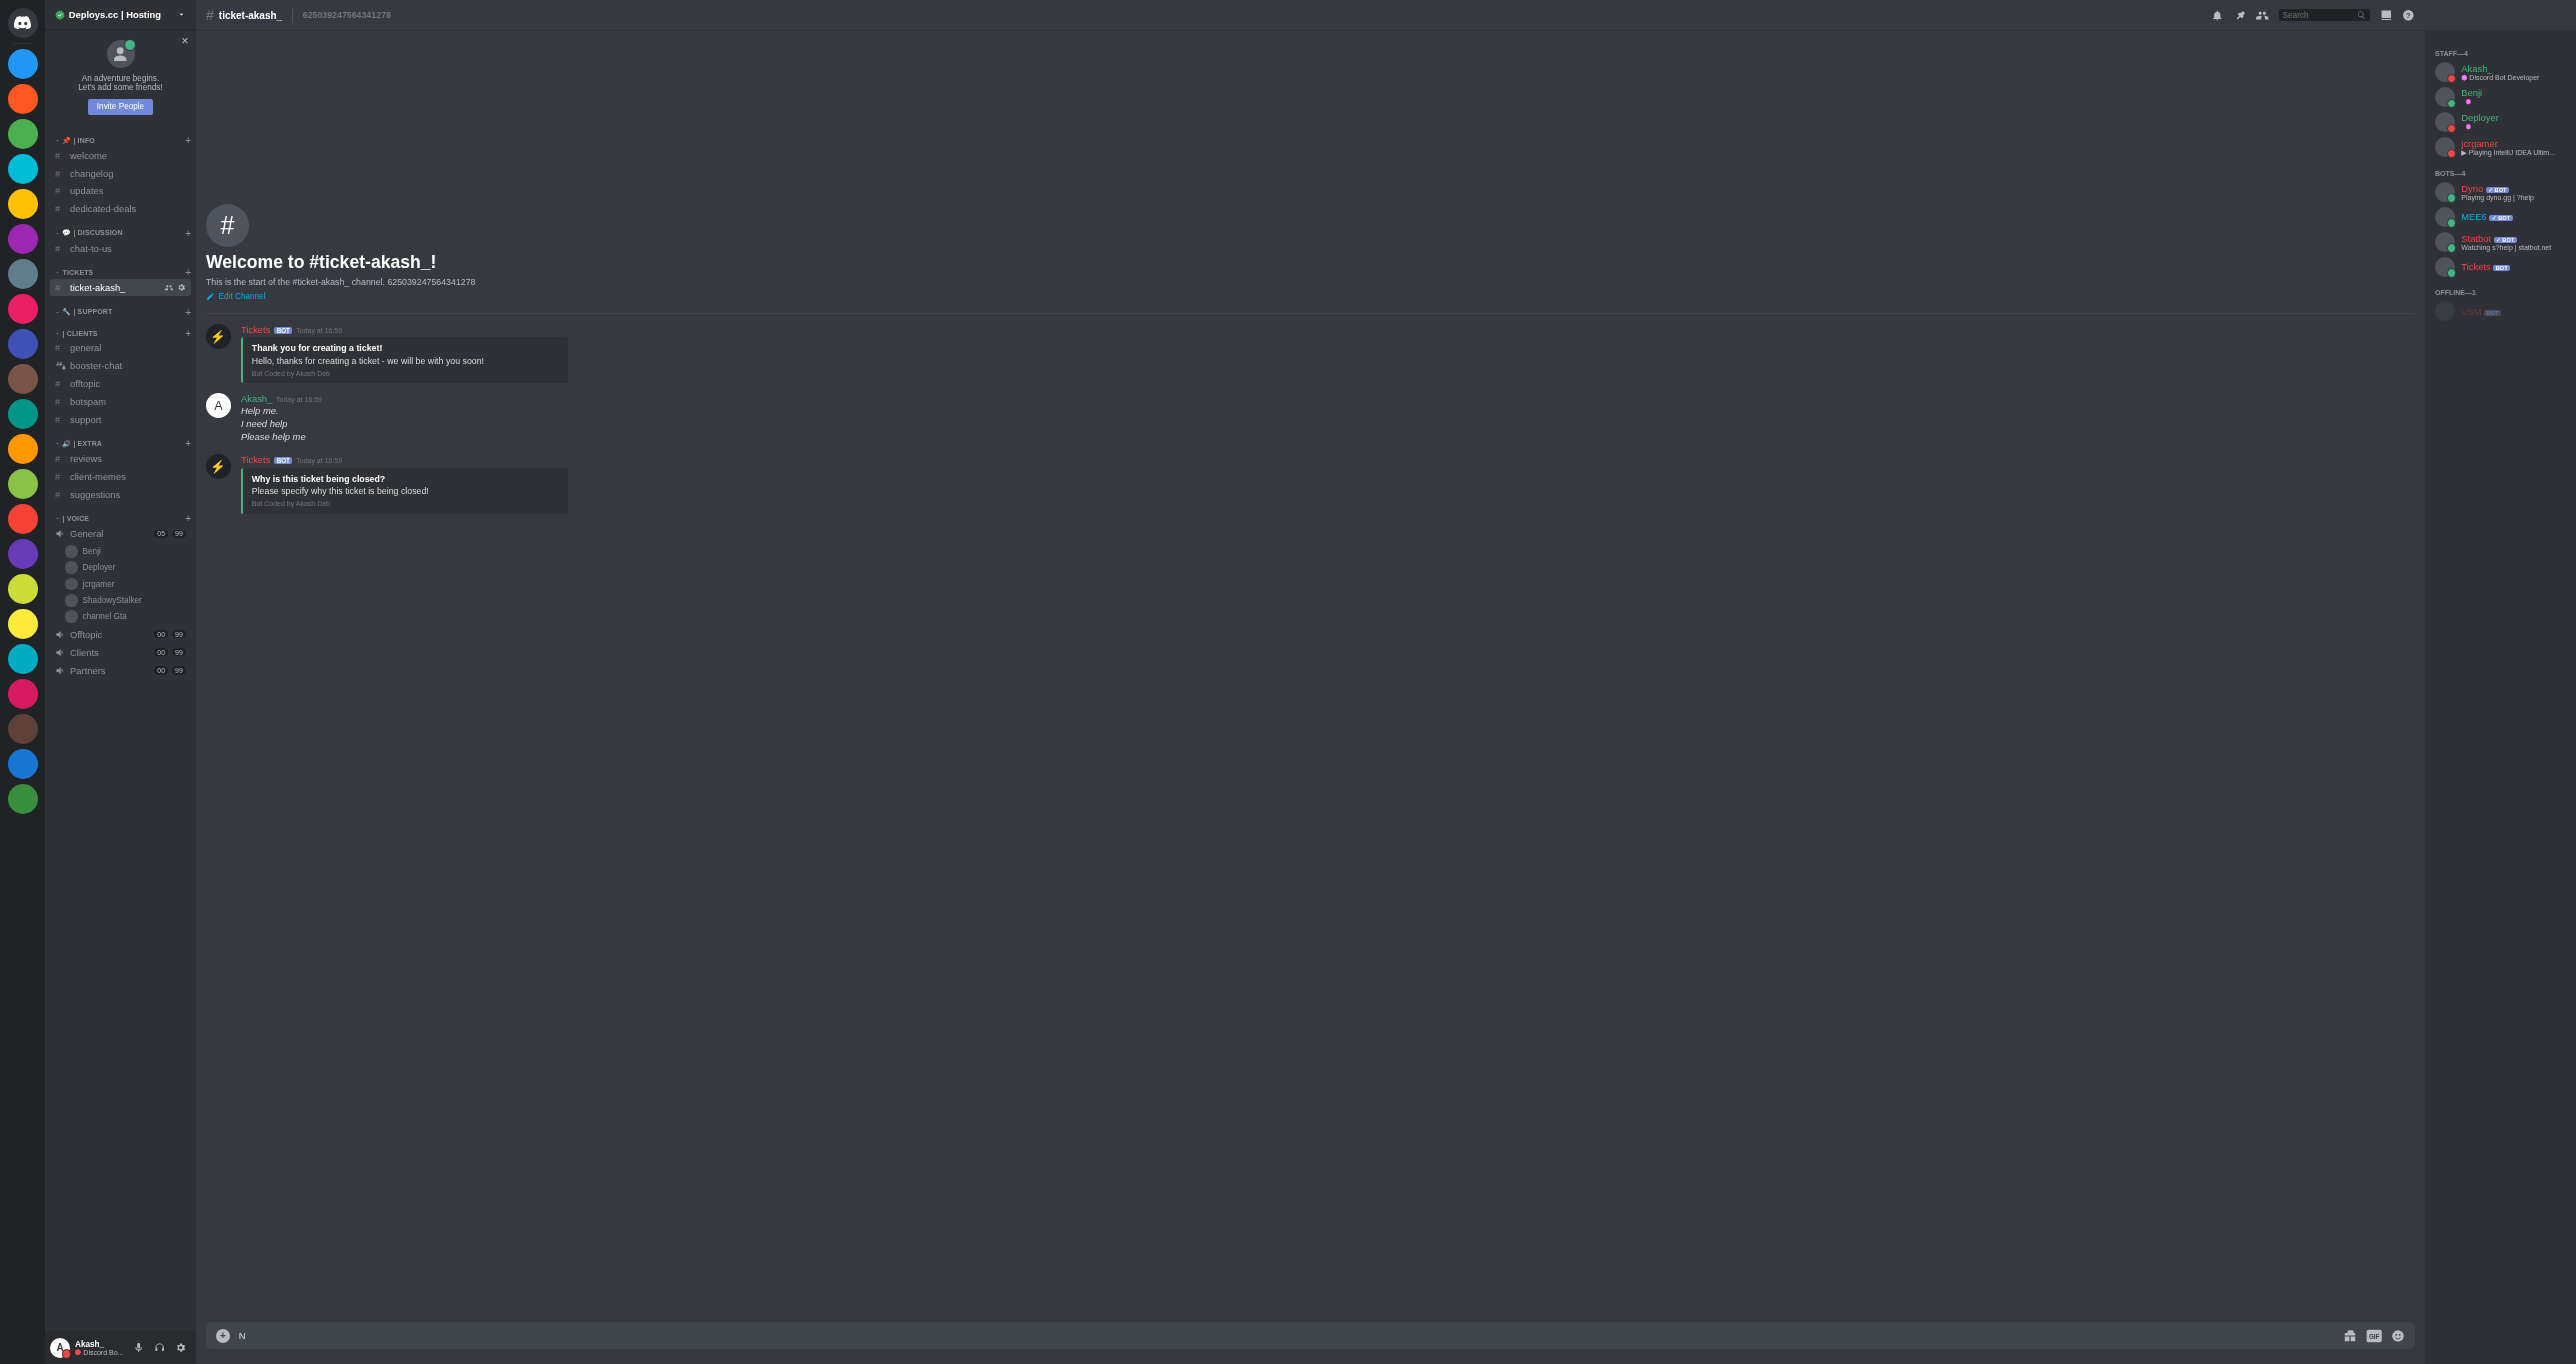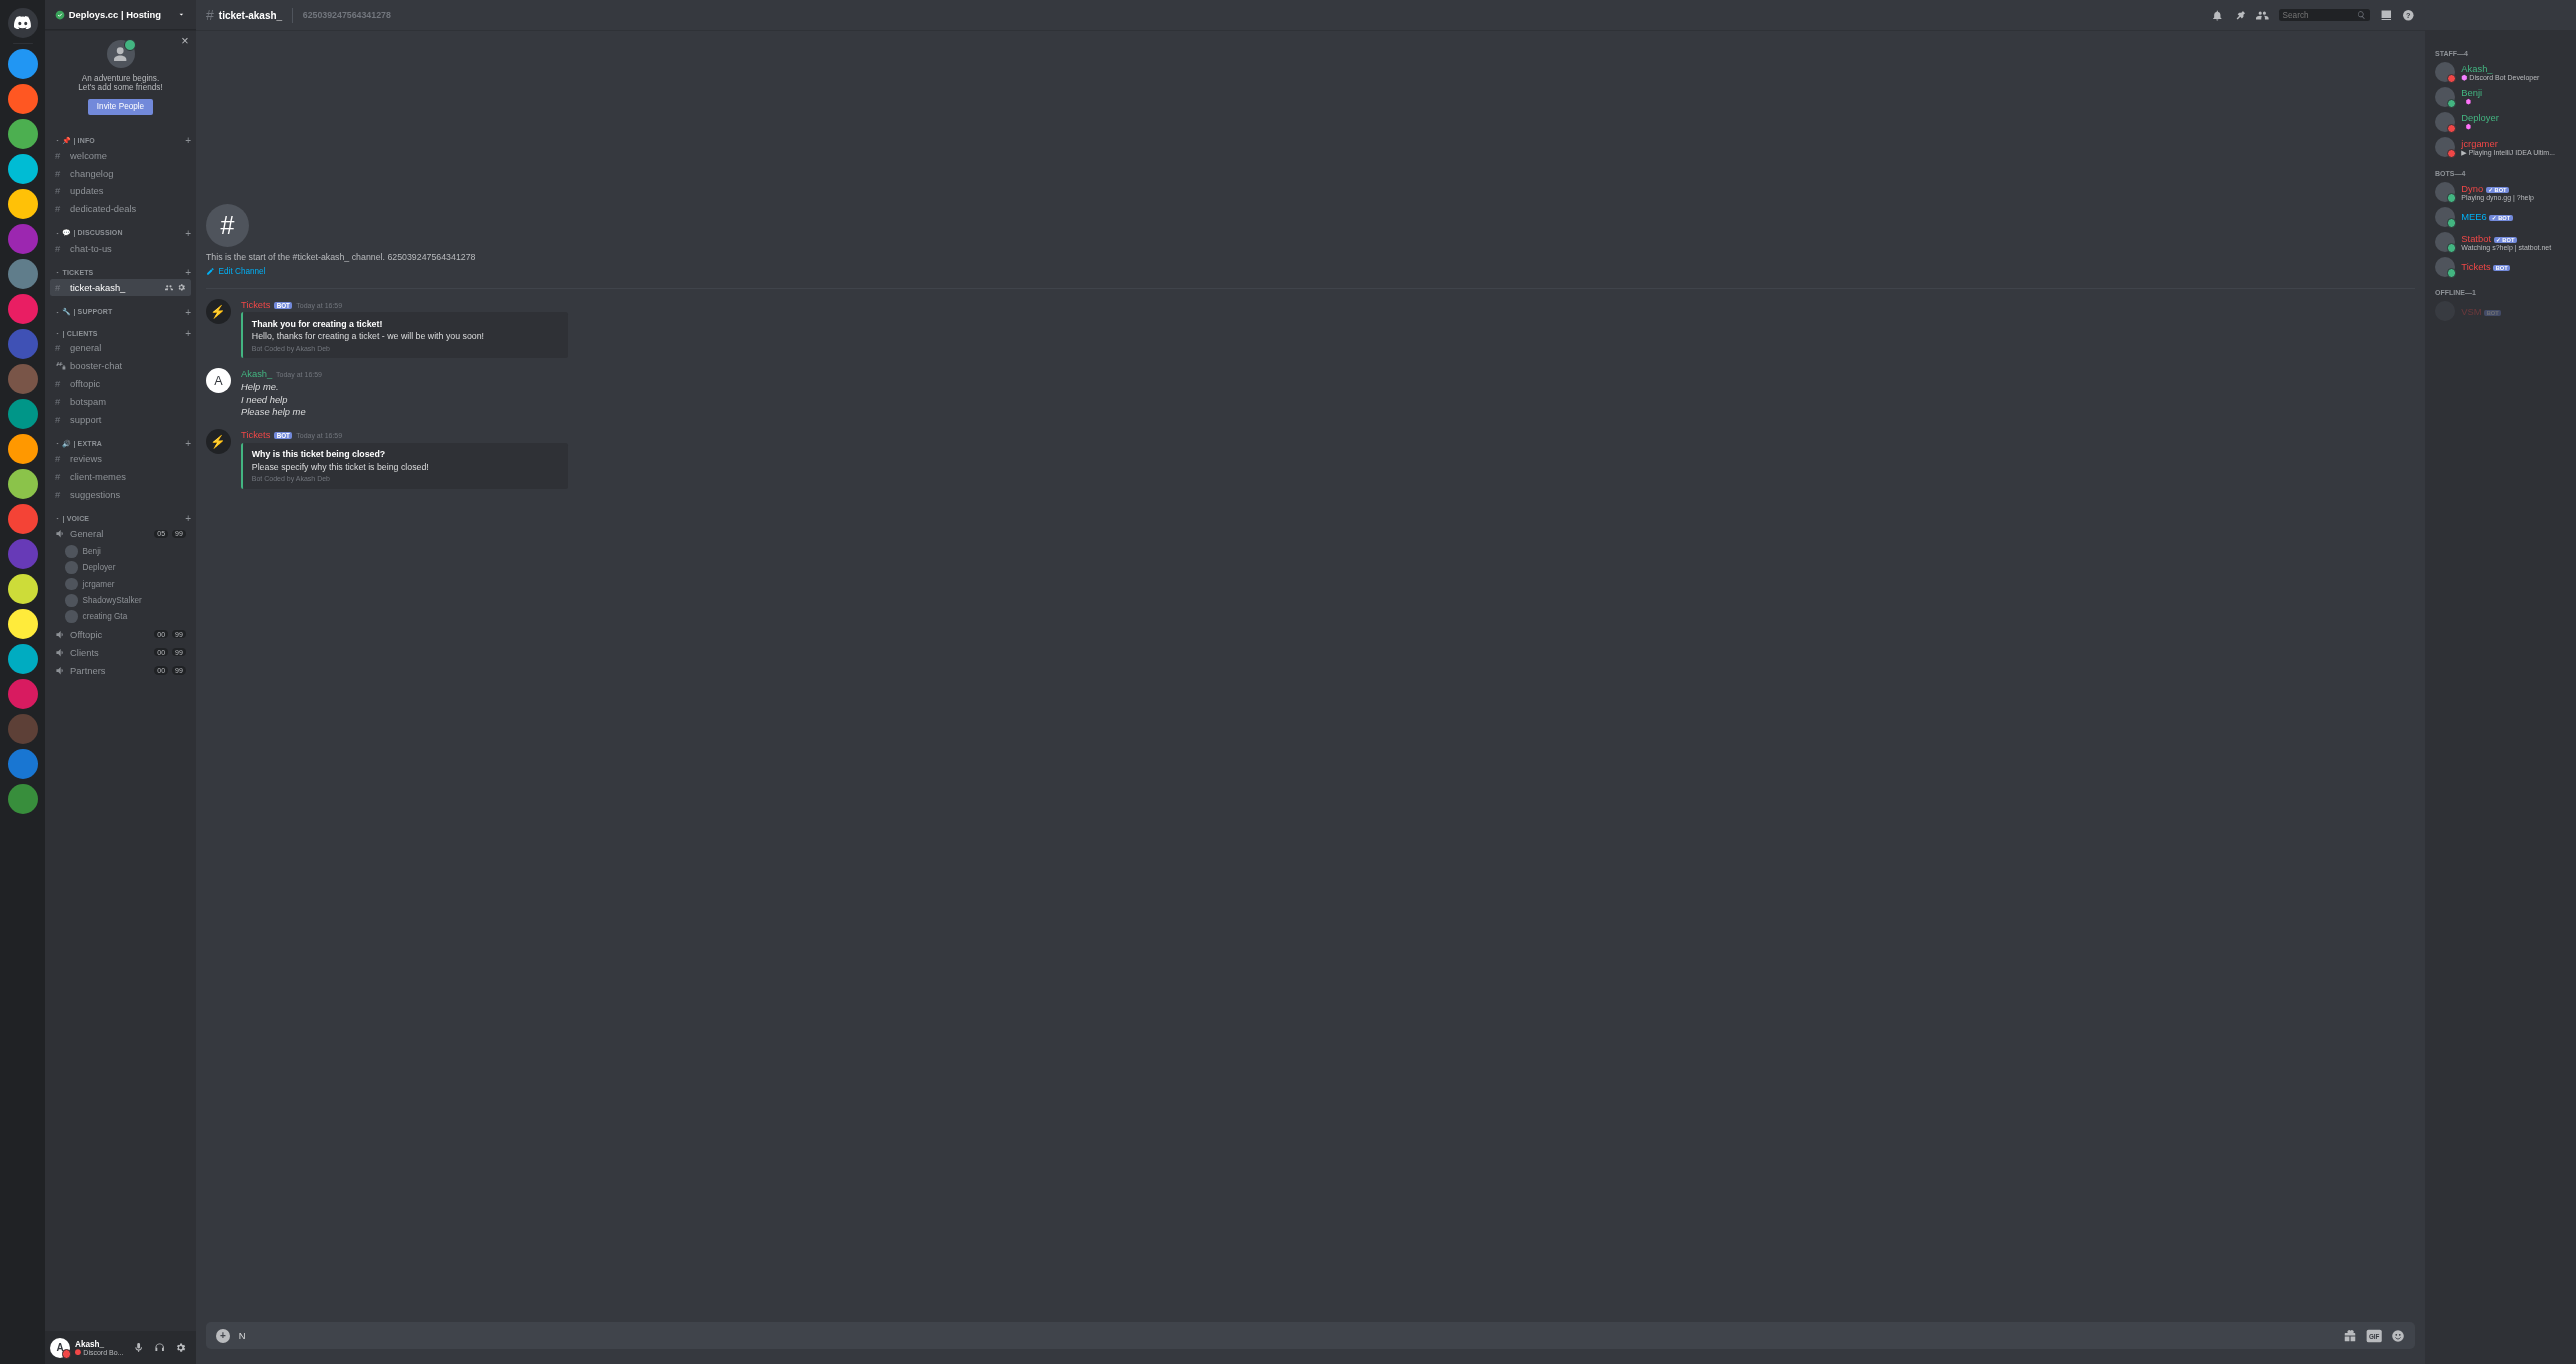--- a/index.html
+++ b/index.html
@@ -404,21 +404,21 @@
       <div class="voice-user">
         <div class="voice-ava"></div>
         <span>jcrgamer</span>
       </div>
       <div class="voice-user">
         <div class="voice-ava"></div>
         <span>ShadowyStalker</span>
       </div>
       <div class="voice-user">
         <div class="voice-ava"></div>
-        <span>creating Gta</span>
+        <span>channel Gta</span>
       </div>
       <div class="ch-item">
         <svg width="11.3" height="11.3" viewBox="0 0 24 24">
           <path fill="currentColor" d="M3 9v6h4l5 5V4L7 9H3zm13.5 3a4.5 4.5 0 00-2.5-4v8a4.5 4.5 0 002.5-4z"></path>
         </svg>
         <span>Offtopic</span>
         <span class="vc-caps">
           <span>00</span>
           <span>99</span>
         </span>
@@ -514,20 +514,21 @@
             <circle cx="12" cy="12" r="10" fill="currentColor"></circle>
             <text x="12" y="17" text-anchor="middle" font-size="14" fill="#36393f" font-weight="700">?</text>
           </svg>
         </span>
     </div>
   </div>
 
   <div class="messages">
     <div class="welcome-block">
       <div class="big-hash">#</div>
+      <h1>Welcome to #ticket-akash_!</h1>
       <div class="desc">This is the start of the #ticket-akash_ channel. 625039247564341278</div>
       <div class="edit-link">
         <svg width="8.8" height="8.8" viewBox="0 0 24 24">
             <path fill="currentColor" d="M3 17.25V21h3.75L17.8 9.94l-3.75-3.75L3 17.25zM20.7 7.04a1 1 0 000-1.41l-2.34-2.34a1 1 0 00-1.41 0L15 5.24l3.75 3.75 1.95-1.95z"></path>
           </svg>
         <span>Edit Channel</span>
       </div>
     </div>
     <hr class="divider-line">
     <div id="msgs">

